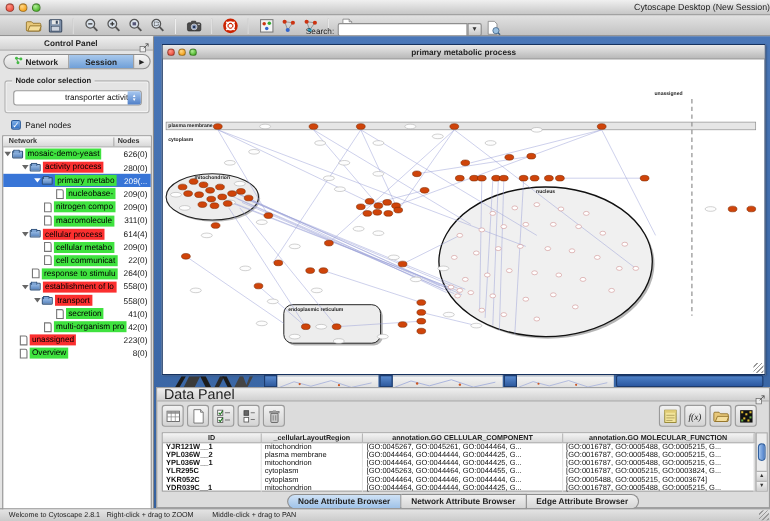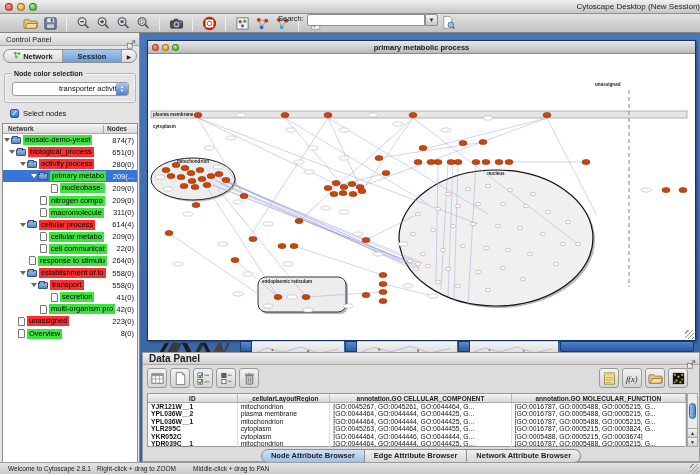--- a/index.html
+++ b/index.html
@@ -19,30 +19,30 @@
   #window-title { width:100%; text-align:right; font-size:8px; font-weight:normal; color:#222; line-height:14px; }
 
   
   #toolbar { left:0; top:14px; width:700px; height:19px;
     background:linear-gradient(#e2e2e2,#c2c2c2); border-bottom:1px solid #858585; }
   #toolbar-icons { position:absolute; left:14px; top:0; height:19px; display:flex; align-items:center; }
   .tb-group { display:flex; align-items:center; gap:4px; padding:0 8px; }
   .tb-sep { width:1px; height:14px; background:#9a9a9a; border-right:1px solid #eee; }
   .tb-btn { width:16px; height:16px; display:flex; align-items:center; justify-content:center; }
   .tb-btn svg { width:15px; height:15px; }
-  #search-area { position:absolute; left:278px; top:0; height:19px; display:flex; align-items:flex-start; gap:3px; }
+  #search-area { position:absolute; left:278px; top:0; height:19px; display:flex; align-items:flex-end; gap:3px; }
   #search-label { font-size:7.5px; color:#222; }
   #search-input { width:118px; height:12px; background:#fff; border:1px solid #8e8e8e; border-radius:2px 0 0 2px; font-size:7px; padding:0 2px; }
   #search-arrow { width:13px; height:12px; margin-left:-3px; background:linear-gradient(#f4f4f4,#c8c8c8); border:1px solid #8e8e8e; border-radius:0 2px 2px 0; font-size:6px; line-height:11px; text-align:center; color:#333; }
 
   
   #control-panel { left:0; top:33px; width:140px; height:429px; background:#e4e4e4; border-right:1px solid #8a8a8a; }
   #cp-header { position:absolute; left:0; top:0; width:139px; height:13px;
     background:linear-gradient(#efefef,#d2d2d2); border-bottom:1px solid #aaa; }
-  #cp-title { font-size:7.5px; font-weight:normal; color:#222; line-height:13px; padding-left:6px; }
+  #cp-title { font-size:7.5px; font-weight:bold; color:#222; line-height:13px; padding-left:18px;margin-left:22px; }
   .float-btn { position:absolute; right:3px; top:2px; width:10px; height:9px; }
   .float-btn svg { width:10px; height:9px; }
   #cp-tabs { position:absolute; left:3px; top:16px; width:134px; height:14px; display:flex;
     border:1px solid #8e8e8e; border-radius:7px; background:linear-gradient(#f6f6f6,#d8d8d8); overflow:hidden; }
   .cp-tab { flex:1; display:flex; align-items:center; justify-content:center; gap:2px;
     font-size:7.5px; font-weight:bold; color:#222; border-right:1px solid #9a9a9a; }
   .cp-tab.active { background:linear-gradient(#a8c8ec,#6f9fd8); }
   .cp-tab-arrow { width:14px; display:flex; align-items:center; justify-content:center; font-size:6px; color:#222; }
   .cp-tab svg { width:8px; height:8px; }
 
@@ -95,21 +95,21 @@
   #net-titlebar .traffic { left:4px; top:3px; gap:3px; }
   #net-titlebar .tl { width:7px; height:7px; }
   #net-title { width:100%; text-align:center; font-size:7.5px; font-weight:bold; color:#222; line-height:13px; }
   #graph-canvas { position:absolute; left:0; top:13px; width:547px; height:286px; }
   .grip { position:absolute; right:1px; bottom:1px; width:9px; height:9px;
     background:repeating-linear-gradient(135deg, #0000 0 2px, #9a9a9a 2px 3px); }
 
   
   #data-panel { position:absolute; left:2px; top:319px; width:558px; height:110px; background:#dcdcdc; border:1px solid #9a9a9a; }
   #dp-header { position:absolute; left:0; top:0; width:100%; height:12px; background:linear-gradient(#efefef,#d0d0d0); border-bottom:1px solid #aaa; }
-  #dp-title { font-size:10px; color:#222; line-height:12px; padding-left:6px;font-weight:bold; }
+  #dp-title { font-size:13px; color:#222; line-height:12px; padding-left:6px; }
   #dp-toolbar { position:absolute; left:0; top:13px; width:100%; height:25px; }
   .dp-btn { position:absolute; top:2px; width:20px; height:20px; background:linear-gradient(#f2f2f2,#d4d4d4); border:1px solid #9a9a9a; border-radius:3px; display:flex; align-items:center; justify-content:center; }
   .dp-btn svg { width:15px; height:15px; }
   #dp-table { position:absolute; left:4px; top:40px; width:540px; height:54px; background:#fff; border:1px solid #9a9a9a; }
   #dp-thead { display:flex; height:9px; background:linear-gradient(#f4f4f4,#d8d8d8); border-bottom:1px solid #aaa; }
   #dp-thead .th { font-size:6.5px; font-weight:bold; color:#222; text-align:center; line-height:9px; border-right:1px solid #b8b8b8; overflow:hidden; white-space:nowrap; }
   .dp-row { display:flex; height:7.4px; }
   .dp-row .td { font-size:6.8px; color:#111; line-height:7.4px; border-right:1px solid #e2e2e2; overflow:hidden; white-space:nowrap; padding-left:3px; }
   .dp-row .td.id { font-weight:bold; }
   #dp-scroll { position:absolute; right:1px; top:40px; width:11px; height:54px; background:#ececec; border:1px solid #aaa; }
@@ -300,41 +300,35 @@
     <div id="node-color-dropdown">
       <div class="val">transporter activity</div>
       <div class="stepper">
           <span>▲</span>
           <span>▼</span>
         </div>
     </div>
   </div>
   <div id="select-nodes-row">
     <div id="select-nodes-checkbox">✓</div>
-    <span id="select-nodes-label">Select nodes</span>
+    <span id="select-nodes-label">Panel nodes</span>
   </div>
 
   <div id="tree-box">
     <div id="tree-header">
       <span class="c1">Network</span>
       <span class="sep"></span>
       <span class="c2">Nodes</span>
     </div>
     <div id="tree-rows">
         <div class="trow">
           <span class="tri" style="margin-left: 2px;"></span>
           <span class="ficon folder"></span>
           <span class="tlabel green">mosaic-demo-yeast</span>
-          <span class="tcount">874(7)</span>
-        </div>
-        <div class="trow">
-          <span class="tri" style="margin-left: 7px;"></span>
-          <span class="ficon folder"></span>
-          <span class="tlabel red">biological_process</span>
-          <span class="tcount">651(0)</span>
+          <span class="tcount">626(0)</span>
         </div>
         <div class="trow">
           <span class="tri" style="margin-left: 18px;"></span>
           <span class="ficon folder"></span>
           <span class="tlabel red">activity process</span>
           <span class="tcount">280(0)</span>
         </div>
         <div class="trow sel">
           <span class="tri" style="margin-left: 29px;"></span>
           <span class="ficon folder"></span>
@@ -788,22 +782,22 @@
           </div>
         </div>
     </div>
     <div id="dp-scroll">
       <div id="dp-thumb"></div>
       <div class="dp-arrow" style="bottom:9px">▲</div>
       <div class="dp-arrow" style="bottom:0">▼</div>
     </div>
     <div id="dp-tabs">
         <div class="dp-tab active">Node Attribute Browser</div>
+        <div class="dp-tab">Network Attribute Browser</div>
         <div class="dp-tab">Edge Attribute Browser</div>
-        <div class="dp-tab">Network Attribute Browser</div>
       </div>
   </div>
 </div>
 
 <div id="statusbar" class="abs">
   <span class="status-text" style="left:8px">Welcome to Cytoscape 2.8.1</span>
   <span class="status-text" style="left:97px">Right-click + drag to ZOOM</span>
   <span class="status-text" style="left:193px">Middle-click + drag to PAN</span>
   <div class="grip"></div>
 </div>

